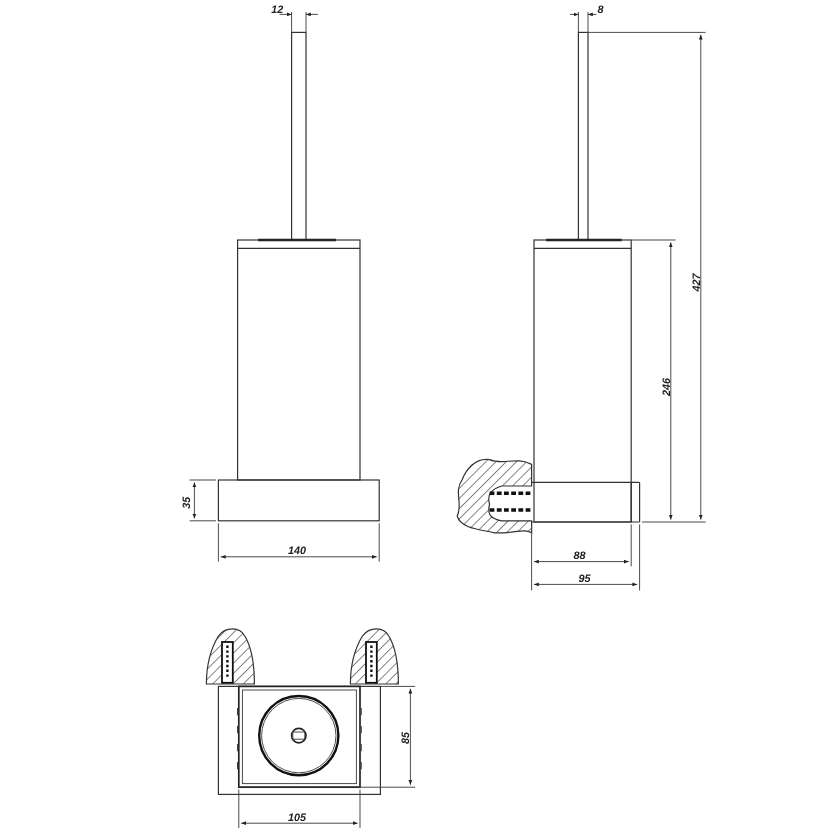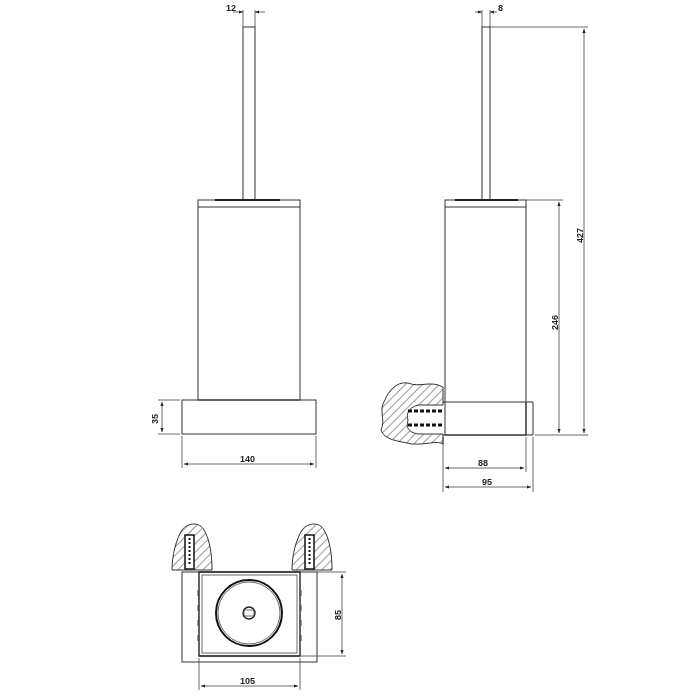--- a/index.html
+++ b/index.html
@@ -1,17 +1,17 @@
 <!DOCTYPE html>
 <html><head>
 <meta charset="utf-8">
 <style>
   html, body { margin: 0; padding: 0; background: #ffffff; }
   body { width: 700px; height: 700px; overflow: hidden; }
-  #stage { position: relative; width: 700px; height: 680px; }
+  #stage { position: relative; width: 700px; height: 680px; font-style: italic; }
   svg { position: absolute; left: 0; top: 0; }
   .dim-text { font-family: "Liberation Sans", sans-serif; font-size: 9px; font-weight: bold; fill: #222; }
   .ln { stroke: #333; stroke-width: 1; fill: none; }
   .ln2 { stroke: #222; stroke-width: 1.4; fill: none; }
   .thin { stroke: #444; stroke-width: 0.8; fill: none; }
   .hatch { fill: url(#hatch); stroke: #333; stroke-width: 1; }
 </style>
 </head>
 <body>
 

